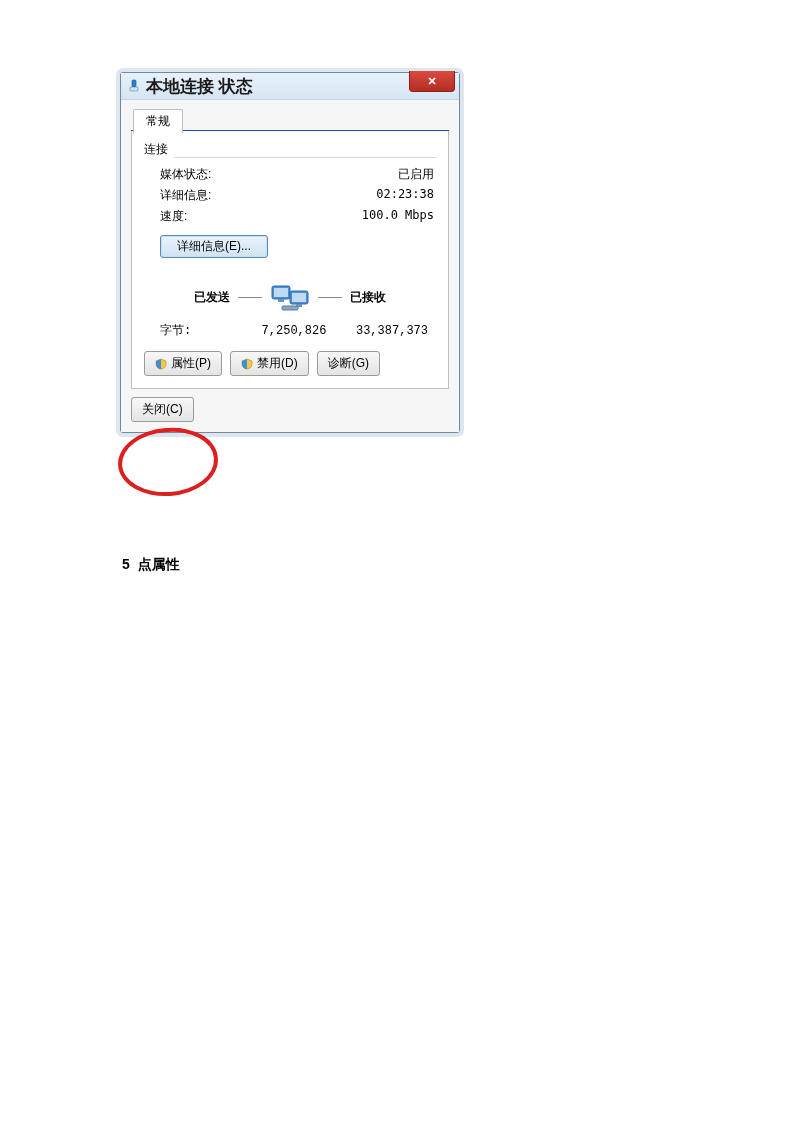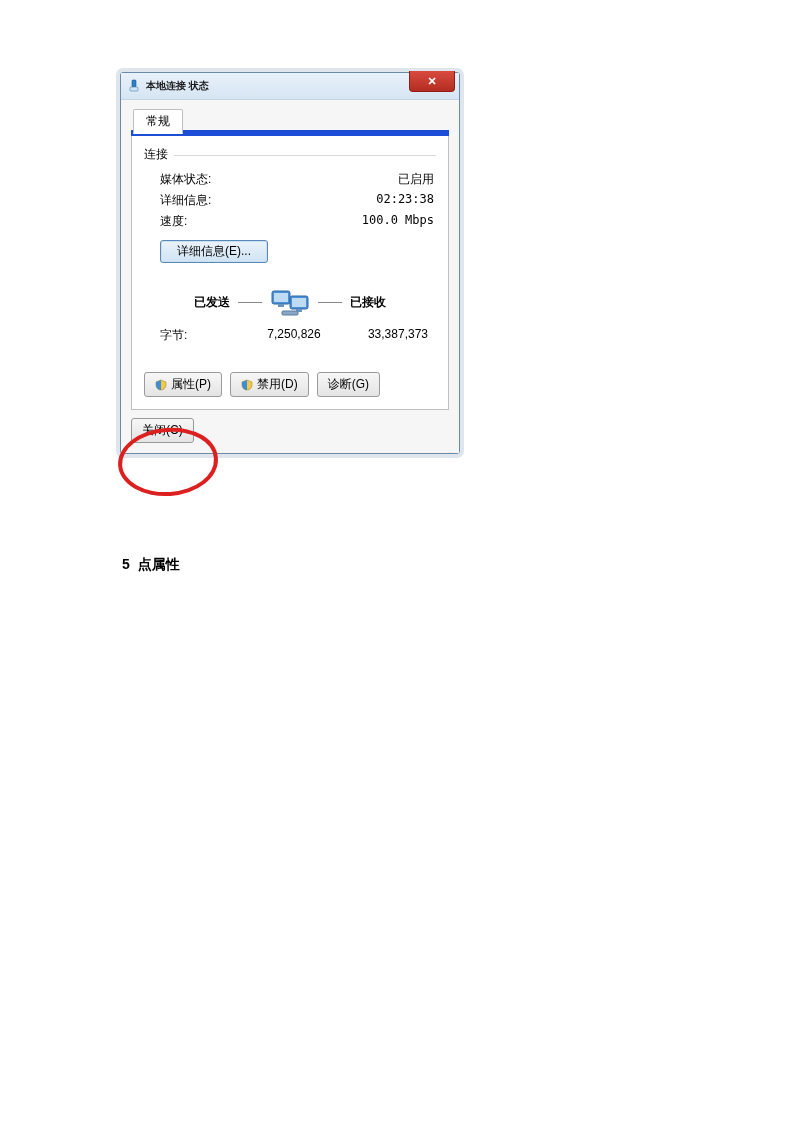--- a/index.html
+++ b/index.html
@@ -40,21 +40,21 @@
   }
   .title-icon {
     width: 14px;
     height: 14px;
     margin-right: 5px;
     display: inline-flex;
     align-items: center;
     justify-content: center;
   }
   .title-text {
-    font-size: 10px;
+    font-size: 17px;
     color: #1a1a1a;
     font-weight: bold;
   }
   .close-btn {
     position: absolute;
     right: 4px;
     top: -2px;
     width: 44px;
     height: 20px;
     background: linear-gradient(#d94a3f, #b42d22);
@@ -69,21 +69,21 @@
     font-size: 11px;
     cursor: pointer;
   }
   
   .dialog-body {
     padding: 8px 10px 10px 10px;
     background: #f6f6f6;
   }
   
   .tabs {
-    border-bottom: 6px solid #1d4ed8;
+    border-bottom: 1px solid #1d4ed8;
     height: 22px;
     position: relative;
   }
   .tab {
     position: absolute;
     top: 1px;
     left: 2px;
     padding: 3px 12px;
     background: #fff;
     border: 1px solid #bfbfbf;
@@ -93,21 +93,21 @@
     cursor: pointer;
   }
   .tab-content {
     background: #fff;
     border: 1px solid #bfbfbf;
     border-top: none;
     padding: 10px 12px 12px 12px;
   }
   .group-header {
     display: flex;
-    align-items: center;
+    align-items: flex-end;
     margin-bottom: 6px;
   }
   .group-header .hline {
     flex: 1;
     border-top: 1px solid #d8d8d8;
     margin-left: 6px;
     margin-top: 2px;
   }
   .row {
     display: flex;
@@ -137,30 +137,31 @@
     font-weight: bold;
   }
   .act-label { font-size: 12px; }
   .dash { width: 24px; border-top: 1px solid #888; }
   .computers-icon svg { display:block; }
   .activity-vals {
     display: flex;
     justify-content: space-between;
     padding: 0 8px 0 16px;
     font-size: 12px;
-    font-family: Liberation Sans, sans-serif;
+    font-family: Liberation Mono, monospace;
+    align-items: center;
   }
   .activity-vals .left { flex: 1; text-align: left; }
   .activity-vals .mid { flex: 1; text-align: center; }
   .activity-vals .right { flex: 1; text-align: right; }
   
   .btn-row {
     display: flex;
     gap: 8px;
-    margin-top: 28px;
+    margin-top: 12px;
   }
   .win-btn {
     padding: 3px 10px;
     font-size: 12px;
     background: linear-gradient(#f7f7f7, #e4e4e4);
     border: 1px solid #9a9a9a;
     border-radius: 3px;
     cursor: pointer;
     display: inline-flex;
     align-items: center;

